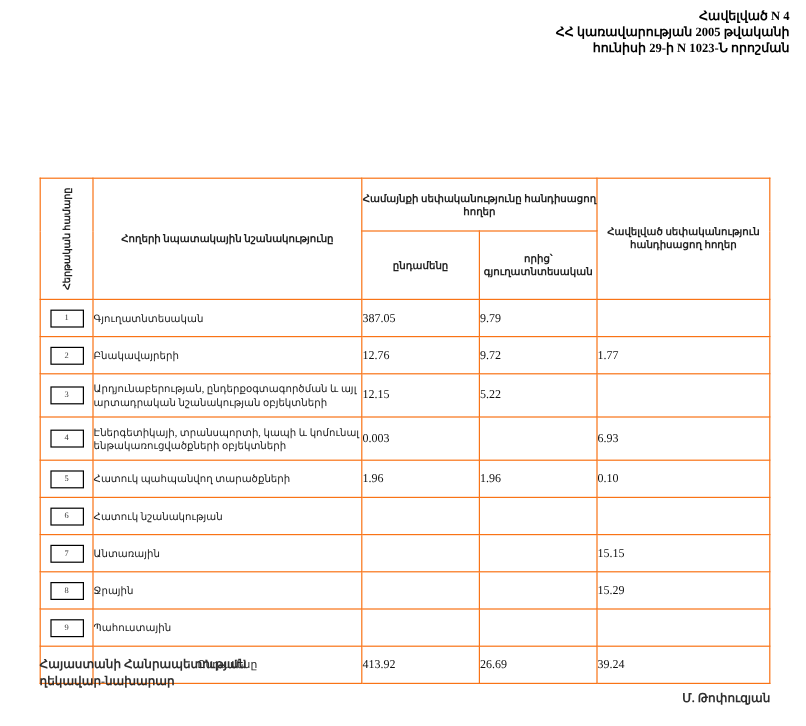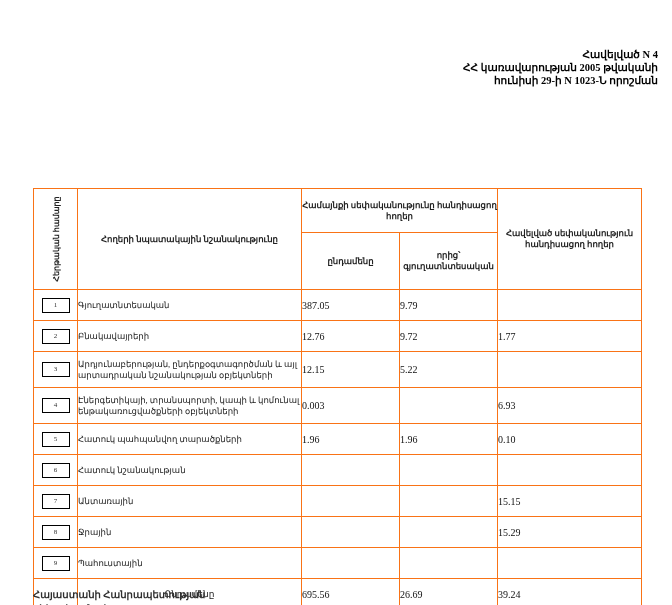--- a/index.html
+++ b/index.html
@@ -13,21 +13,20 @@
     font-family: "Liberation Serif", serif;
     color: #111111;
     overflow: hidden;
   }
   .page {
     position: relative;
     width: 672px;
     height: 443px;
     box-sizing: border-box;
     padding: 16px;
-    margin-top: 40px;
   }
   
   .doc-header {
     position: absolute;
     top: 8px;
     right: 14px;
     text-align: right;
     font-family: "Liberation Serif", serif;
     font-weight: bold;
     font-size: 10.5px;
@@ -309,21 +308,21 @@
               <div class="numbox">9</div>
             </td>
           <td class="cell-name">Պահուստային</td>
           <td class="cell-val"></td>
           <td class="cell-val"></td>
           <td class="cell-val"></td>
         </tr>
         <tr class="r-mid total">
           <td class="cell-num"></td>
           <td class="cell-name">Ընդամենը</td>
-          <td class="cell-val">695.56</td>
+          <td class="cell-val">413.92</td>
           <td class="cell-val">26.69</td>
           <td class="cell-val">39.24</td>
         </tr>
       </tbody>
     </table>
   </div>
 
   <div class="sig-left">
     <div>Հայաստանի Հանրապետության</div>
     <div>ղեկավար-նախարար</div>

